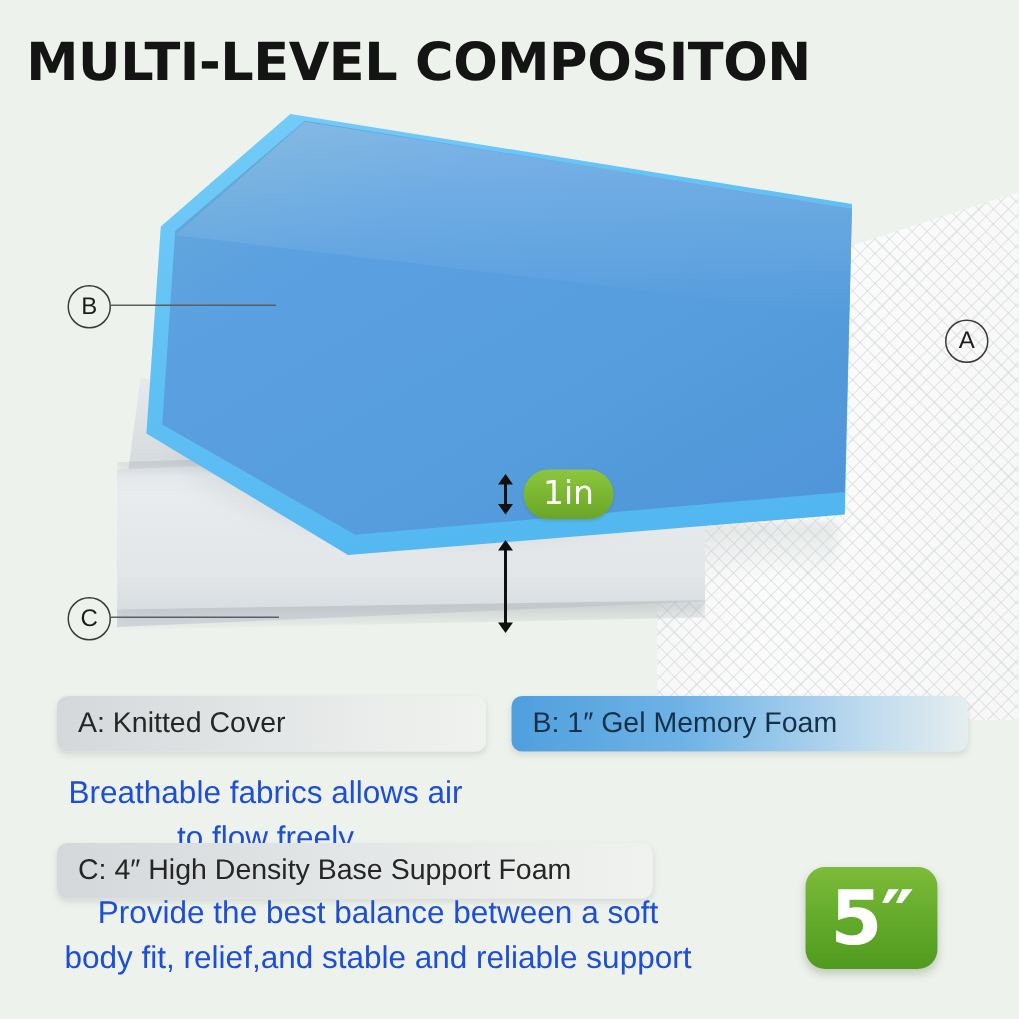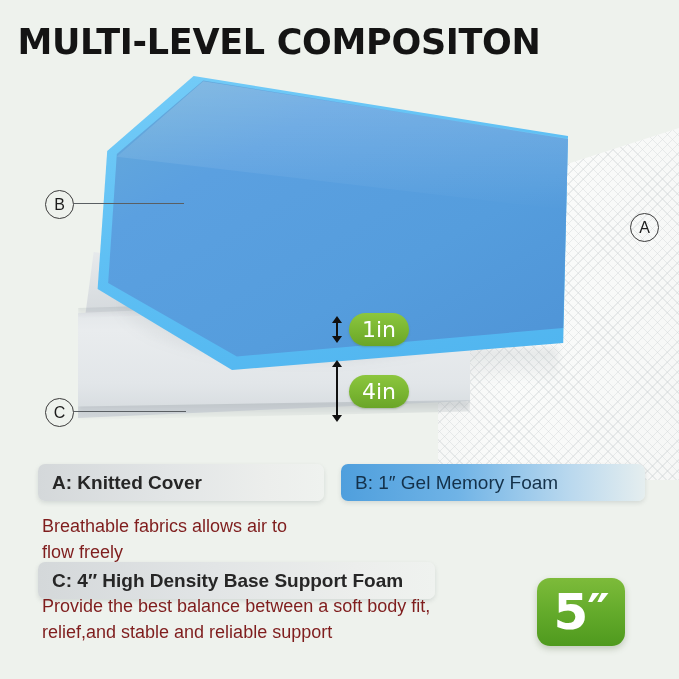--- a/index.html
+++ b/index.html
@@ -207,35 +207,35 @@
     display: flex;
     align-items: center;
     padding-left: 14px;
     border-radius: 7px;
     font-size: 19px;
     color: #262626;
     box-shadow: 0 2px 4px rgba(120,130,130,.22);
   }
   .lbl-grey {
     background: linear-gradient(90deg, #d4d8da 0%, #e2e5e6 45%, #eceeec 80%, #eff2ef 100%);
-    font-weight: bold;
   }
   .lbl-blue {
     background: linear-gradient(90deg, #4f9fdd 0%, #6fb3e6 38%, #b9d8ee 75%, #e5eeef 100%);
     color: #14314a;
   }
   .lbl-a { left: 38px;  top: 12px;  width: 272px; height: 37px; }
   .lbl-b { left: 341px; top: 12px;  width: 290px; height: 37px; }
   .lbl-c { left: 38px;  top: 110px; width: 383px; height: 37px; }
 
   .desc {
     position: absolute;
-    font-size: 18px;
+    font-size: 21px;
     line-height: 1.42;
-    color: #7f1d1d;
+    color: #1d4ed8;
+    text-align: center;
   }
   .desc-a { left: 42px;  top: 62px;  width: 270px; }
   .desc-b { left: 367px; top: 62px;  width: 280px; }
   .desc-c { left: 42px;  top: 142px; width: 420px; }
 
   .badge5 {
     position: absolute;
     left: 537px;
     top: 126px;
     width: 88px;
@@ -284,21 +284,20 @@
   <div class="dim dim-1">
     <div class="arrowhead ah-up"></div>
     <div class="arrowhead ah-down"></div>
   </div>
   <div class="dim dim-4">
     <div class="arrowhead ah-up"></div>
     <div class="arrowhead ah-down"></div>
   </div>
 
   <div class="pill pill-1in">1in</div>
-  <div class="pill pill-4in">4in</div>
 </div>
 
 <div class="legend">
 
   <div class="lbl lbl-grey lbl-a">A: Knitted Cover</div>
   <div class="desc desc-a">Breathable fabrics allows air to flow freely</div>
 
   <div class="lbl lbl-blue lbl-b">B: 1″  Gel Memory Foam</div>
 
   <div class="lbl lbl-grey lbl-c">C: 4″  High Density Base Support Foam</div>

